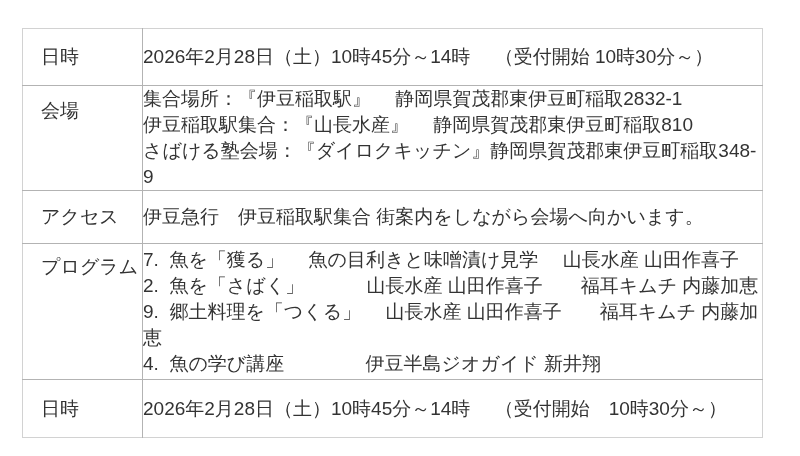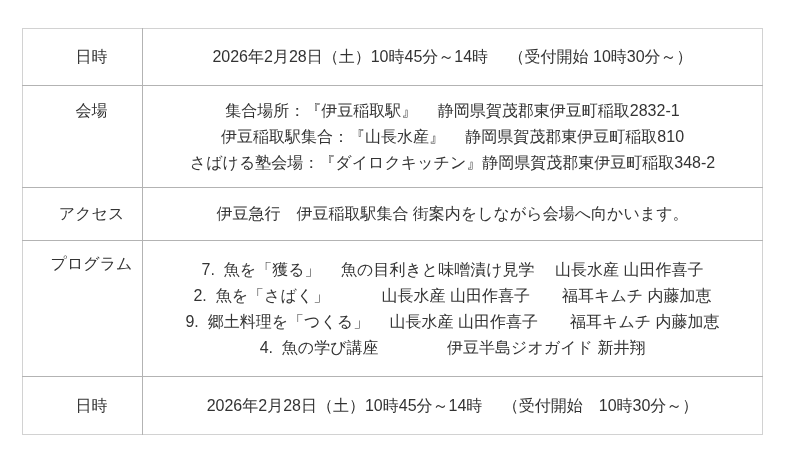--- a/index.html
+++ b/index.html
@@ -20,22 +20,21 @@
     width: 800px;
     height: 456px;
     overflow: hidden;
   }
   table.event-table {
     border-collapse: collapse;
     table-layout: fixed;
     width: 740px;
     margin: 28px 0 0 22px;
     border: 1px solid var(--border-outer);
-    font-size: 16px;
-    text-align: center;
+    font-size: 19px;
   }
   col.c-label { width: 120px; }
   col.c-content { width: 620px; }
   td {
     padding: 0;
     vertical-align: middle;
   }
   td.label {
     border-right: 1px solid var(--border-inner);
     vertical-align: top;
@@ -73,21 +72,21 @@
       <td class="label">日時</td>
       <td class="content">
         <div class="line">2026年2月28日（土）10時45分～14時　 （受付開始 10時30分～）</div>
       </td>
     </tr>
     <tr class="r2">
       <td class="label">会場</td>
       <td class="content">
         <div class="line">集合場所：『伊豆稲取駅』　 静岡県賀茂郡東伊豆町稲取2832-1</div>
         <div class="line">伊豆稲取駅集合：『山長水産』　 静岡県賀茂郡東伊豆町稲取810</div>
-        <div class="line">さばける塾会場：『ダイロクキッチン』静岡県賀茂郡東伊豆町稲取348-2</div>
+        <div class="line">さばける塾会場：『ダイロクキッチン』静岡県賀茂郡東伊豆町稲取348-9</div>
       </td>
     </tr>
     <tr class="r3">
       <td class="label">アクセス</td>
       <td class="content">
         <div class="line">伊豆急行　伊豆稲取駅集合 街案内をしながら会場へ向かいます。</div>
       </td>
     </tr>
     <tr class="r4">
       <td class="label">プログラム</td>

